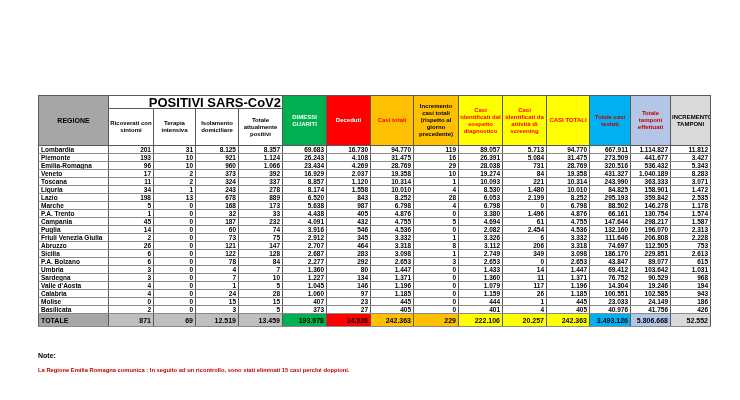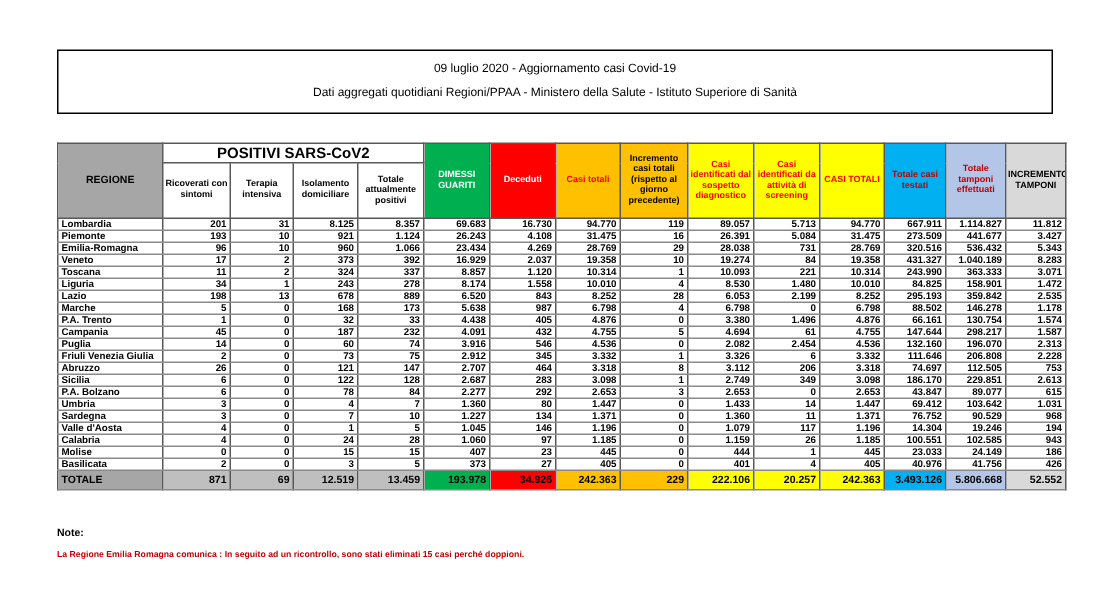--- a/index.html
+++ b/index.html
@@ -10,21 +10,21 @@
     position:absolute; left:38px; top:33px; width:664px; height:43px;
     border:1px solid #000; text-align:center;
   }
   .doc-header .line1 { margin-top:7px; font-size:8px; }
   .doc-header .line2 { margin-top:7px; font-size:8px; }
 
   .table-wrap { position:absolute; left:38px; top:95px; }
   table { border-collapse:collapse; table-layout:fixed; width:672px; border:1px solid #000; }
   th, td { border:1px solid #595959; overflow:hidden; }
   th { font-size:6px; line-height:7px; font-weight:bold; text-align:center; vertical-align:middle; padding:1px; }
-  .h-group { height:13px; font-size:10px; background:#fff; }
+  .h-group { height:13px; font-size:13px; background:#fff;text-align:right; }
   .h-region { background:#A6A6A6; font-size:7px; }
   .h-sub { background:#fff; height:37px; }
   .h-dimessi { background:#00B050; color:#fff; }
   .h-deceduti { background:#FF0000; color:#fff; }
   .h-casitot1 { background:#FFC000; color:#FF0000; }
   .h-incr { background:#FFC000; color:#000; }
   .h-sosp, .h-screen, .h-casitot2 { background:#FFFF00; color:#FF0000; }
   .h-testati { background:#00B0F0; color:#C00000; }
   .h-tamponi { background:#B4C6E7; color:#C00000; }
   .h-incrtamp { background:#D9D9D9; color:#000; }
@@ -47,24 +47,20 @@
 
   .note-area { position:absolute; left:38px; top:352px; width:650px; }
   .note-label { font-size:7px; font-weight:bold; }
   .note-text { margin-top:8px; font-size:5.8px; font-weight:bold; color:#C00000; }
 </style>
 </head>
 <body>
 
 <div class="canvas">
 
-  <div class="doc-header">
-    <div class="line1">09 luglio 2020 - Aggiornamento casi Covid-19</div>
-    <div class="line2">Dati aggregati quotidiani Regioni/PPAA - Ministero della Salute - Istituto Superiore di Sanità</div>
-  </div>
 
   <div class="table-wrap">
     <table>
       <colgroup>
         <col style="width:70px">
           <col style="width:45px">
           <col style="width:42px">
           <col style="width:43px">
         <col style="width:44px">
           <col style="width:44px">

